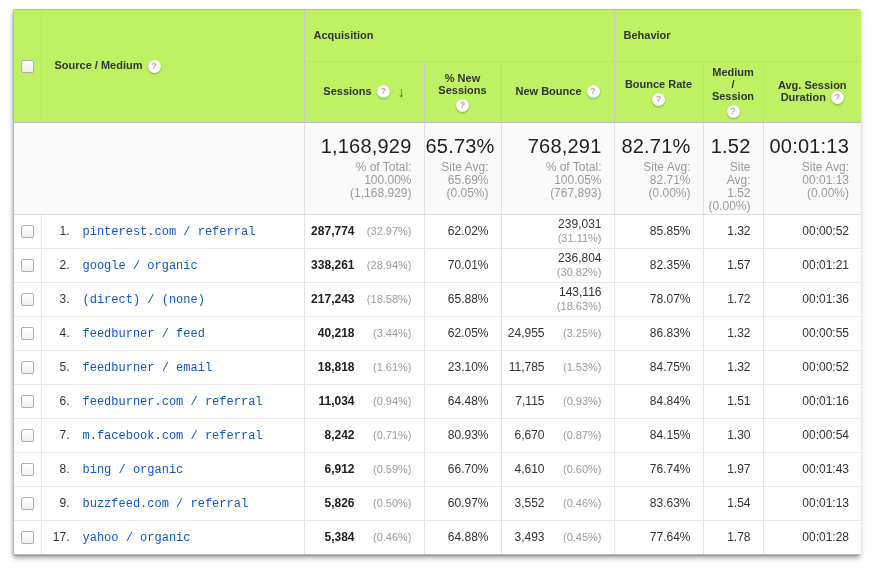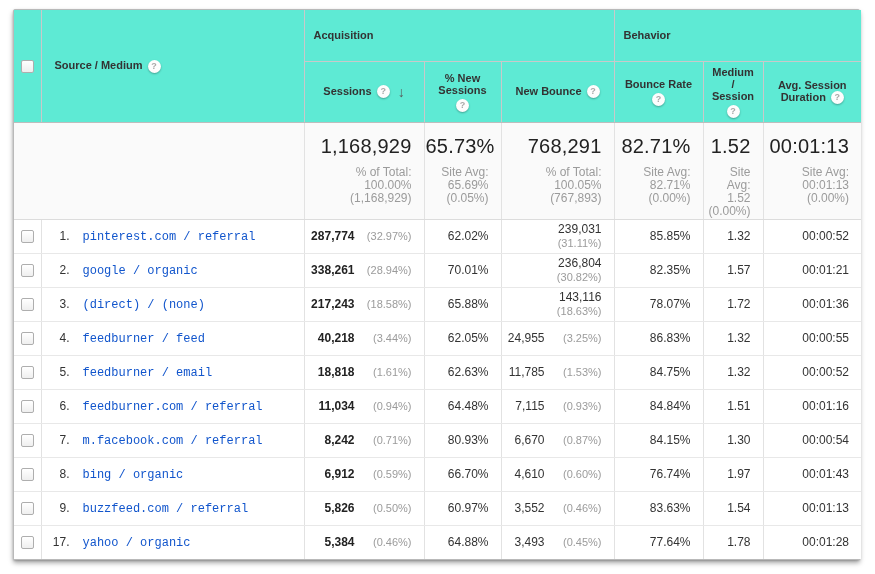--- a/index.html
+++ b/index.html
@@ -16,21 +16,21 @@
     border: 1px solid #b9b9b9;
     border-radius: 2px;
     box-shadow: 0 3px 5px rgba(0,0,0,0.35), 0 1px 2px rgba(0,0,0,0.18);
   }
   table {
     border-collapse: collapse; table-layout: fixed; width: 100%;
     font-size: 12px; color: #333;
   }
   
   thead th {
-    background: #5eead4; font-size: 11px; font-weight: bold; color: #333;
+    background: #bef264; font-size: 11px; font-weight: bold; color: #333;
     vertical-align: middle; padding: 0; margin-left: 37px;
   }
   th.group {
     text-align: left; padding-left: 9px; height: 51px;
     border-bottom: 1px solid #c9c9c9;
   }
   th.rowspan2 { height: 105px; }
   th.sub { height: 53px; text-align: center; padding: 4px 6px; }
   thead tr:last-child th, th.rowspan2 { border-bottom: 1px solid #bdbdbd; }
   .blh { border-left: 1px solid #c9c9c9; }
@@ -53,21 +53,21 @@
     border: 1px solid #aeaeae; border-radius: 2px;
     background: linear-gradient(#ffffff, #efefef);
     cursor: pointer; vertical-align: middle;
   }
   .cb-cell { text-align: center; }
   
   tr.summary td {
     background: #fafafa; border-bottom: 1px solid #dcdcdc;
     height: 80px; vertical-align: top; padding-top: 11px;
   }
-  .sum-val { display: block; font-size: 20px; color: #222; line-height: 24px; margin-bottom: 8px; letter-spacing: 0.2px; }
+  .sum-val { display: block; font-size: 20px; color: #222; line-height: 24px; margin-bottom: 3px; letter-spacing: 0.2px; }
   .sum-line { display: block; font-size: 12px; color: #9b9b9b; line-height: 13px; }
   
   td.num { text-align: right; padding-right: 12px; }
   .bl { border-left: 1px solid #e2e2e2; }
   tr.data td { height: 34px; border-bottom: 1px solid #e8e8e8; background: #fff; }
   tr.data:last-child td { border-bottom: none; }
   .src-cell { padding-left: 6px; }
   .idx { display: inline-block; width: 22px; text-align: right; margin-right: 13px; color: #333; }
   .src-link { color: #1155cc; text-decoration: none; cursor: pointer; font-family: Liberation Mono, monospace; }
   .b { font-weight: bold; color: #222; }
@@ -278,21 +278,21 @@
     <td class="cb-cell">
       <span class="cb"></span>
     </td>
     <td class="src-cell bl">
       <span class="idx">5.</span><a class="src-link">feedburner / email</a>
     </td>
     <td class="num bl">
       <span class="b">18,818</span><span class="pct">(1.61%)</span>
     </td>
     <td class="num bl">
-      <span>62.63%</span>
+      <span>23.10%</span>
     </td>
     <td class="num bl">
       <span>11,785</span><span class="pct">(1.53%)</span>
     </td>
     <td class="num bl">
       <span>84.75%</span>
     </td>
     <td class="num bl">
       <span>1.32</span>
     </td>

